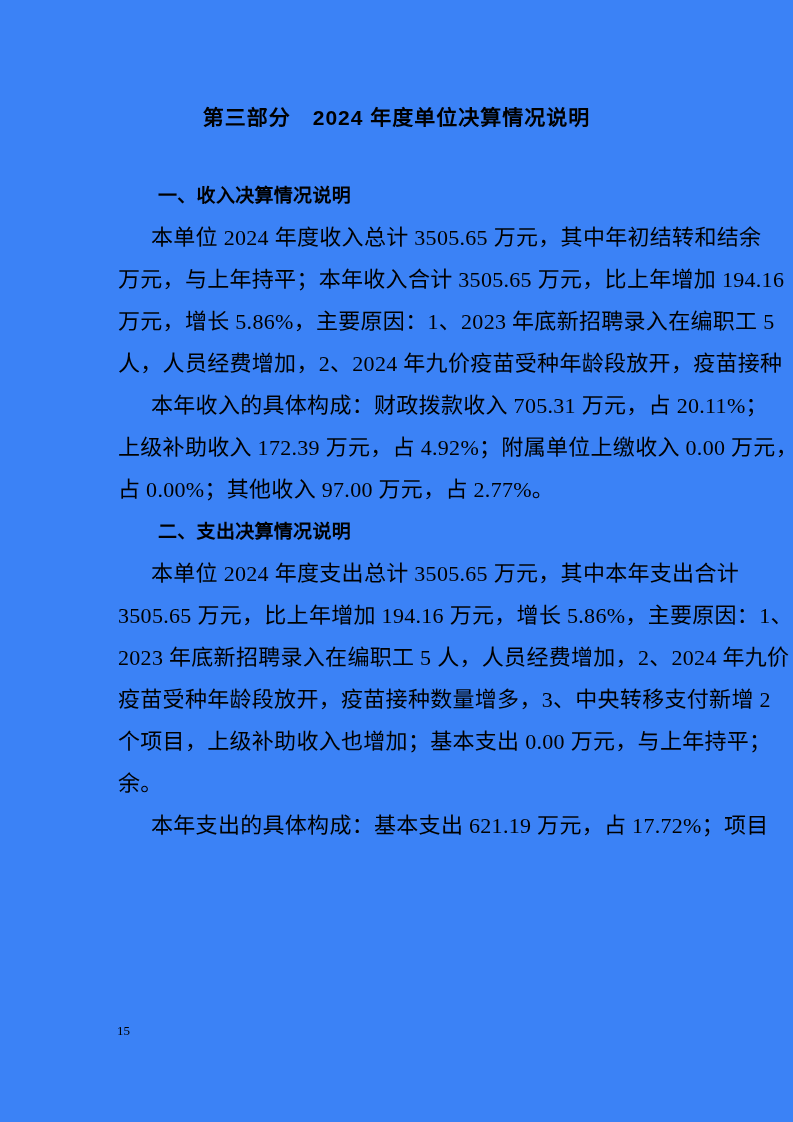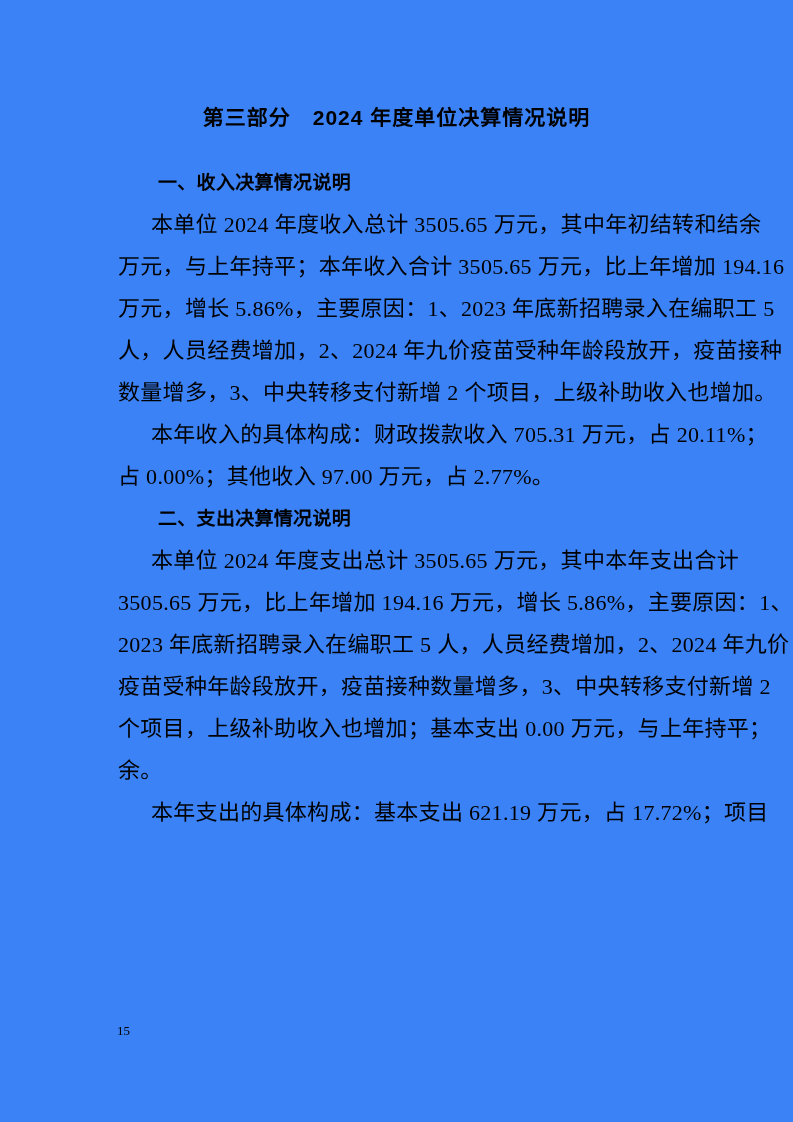--- a/index.html
+++ b/index.html
@@ -30,21 +30,21 @@
     text-align: center;
     font-family: "Liberation Sans", "DejaVu Sans", sans-serif;
     font-weight: bold;
     font-size: 21px;
     line-height: 30px;
     letter-spacing: 1px;
     white-space: nowrap;
   }
   .doc-body {
     position: absolute;
-    top: 162px;
+    top: 175px;
     left: 118px;
     right: 100px;
   }
   .line {
     height: 42px;
     line-height: 42px;
     font-size: 22px;
     white-space: nowrap;
     letter-spacing: 0.3px;
   }
@@ -71,22 +71,22 @@
 
 <div class="page">
   <h1 class="doc-title">第三部分　2024 年度单位决算情况说明</h1>
 
   <div class="doc-body">
       <div class="line heading">一、收入决算情况说明</div>
       <div class="line first">本单位 2024 年度收入总计 3505.65 万元，其中年初结转和结余</div>
       <div class="line">万元，与上年持平；本年收入合计 3505.65 万元，比上年增加 194.16</div>
       <div class="line">万元，增长 5.86%，主要原因：1、2023 年底新招聘录入在编职工 5</div>
       <div class="line">人，人员经费增加，2、2024 年九价疫苗受种年龄段放开，疫苗接种</div>
-      <div class="line">数量增多，3、中央转移支付新增 2 个项目，上级补助收入也增加。</div>
       <div class="line first">本年收入的具体构成：财政拨款收入 705.31 万元，占 20.11%；</div>
+      <div class="line">上级补助收入 172.39 万元，占 4.92%；附属单位上缴收入 0.00 万元，</div>
       <div class="line">占 0.00%；其他收入 97.00 万元，占 2.77%。</div>
       <div class="line heading">二、支出决算情况说明</div>
       <div class="line first">本单位 2024 年度支出总计 3505.65 万元，其中本年支出合计</div>
       <div class="line">3505.65 万元，比上年增加 194.16 万元，增长 5.86%，主要原因：1、</div>
       <div class="line">2023 年底新招聘录入在编职工 5 人，人员经费增加，2、2024 年九价</div>
       <div class="line">疫苗受种年龄段放开，疫苗接种数量增多，3、中央转移支付新增 2</div>
       <div class="line">个项目，上级补助收入也增加；基本支出 0.00 万元，与上年持平；</div>
       <div class="line">余。</div>
       <div class="line first">本年支出的具体构成：基本支出 621.19 万元，占 17.72%；项目</div>
     </div>

